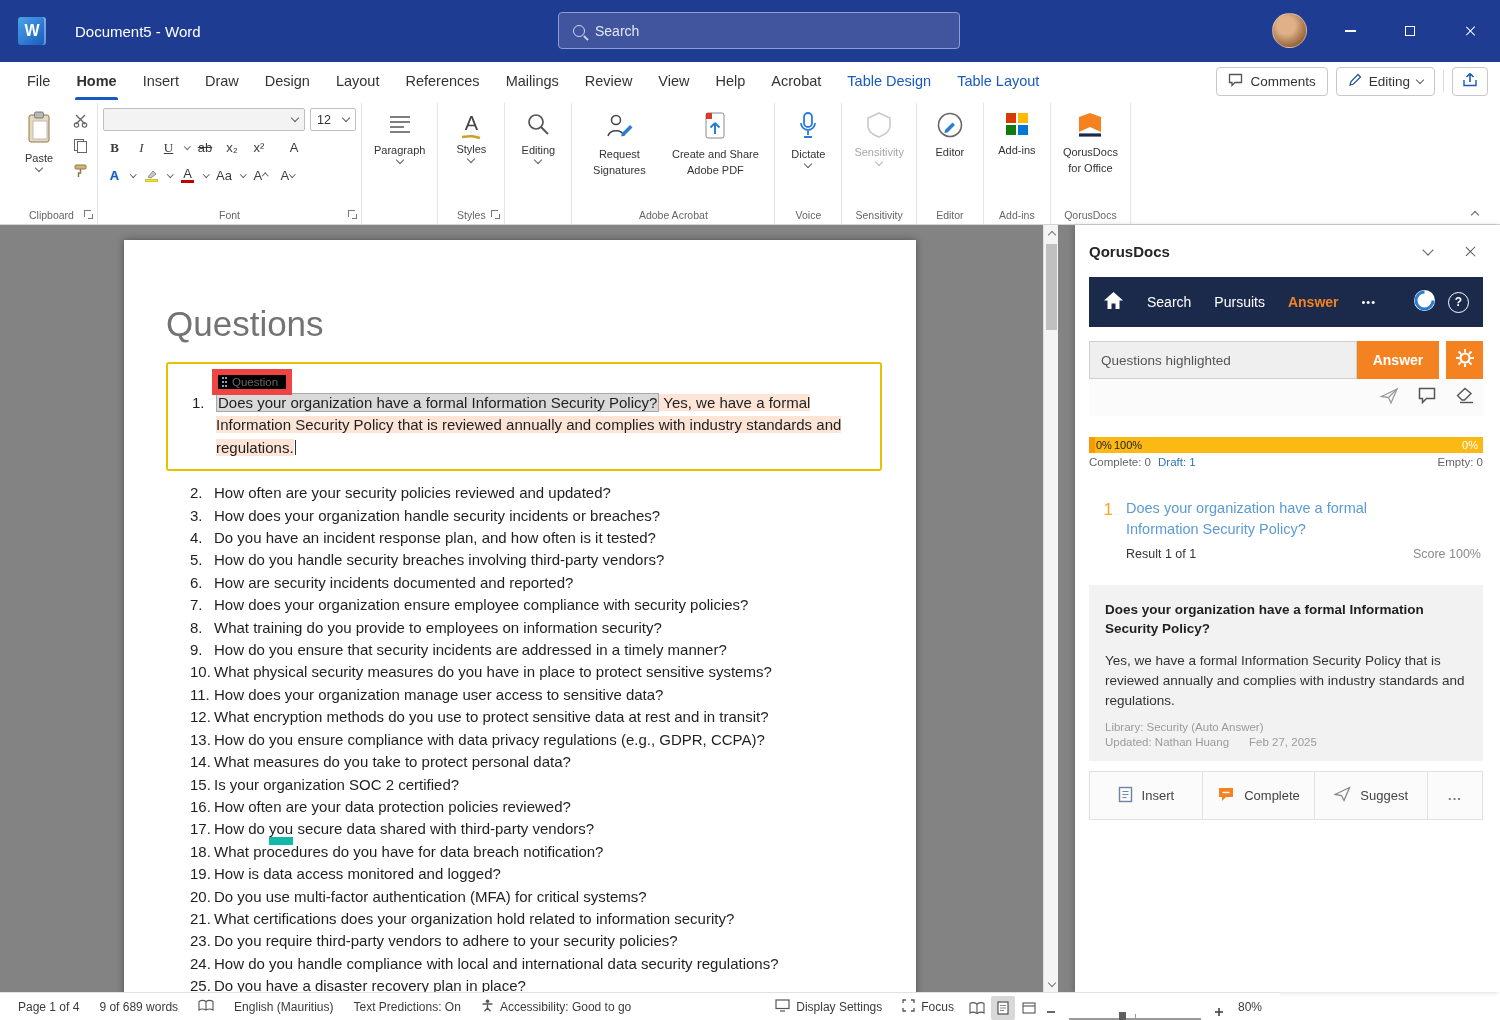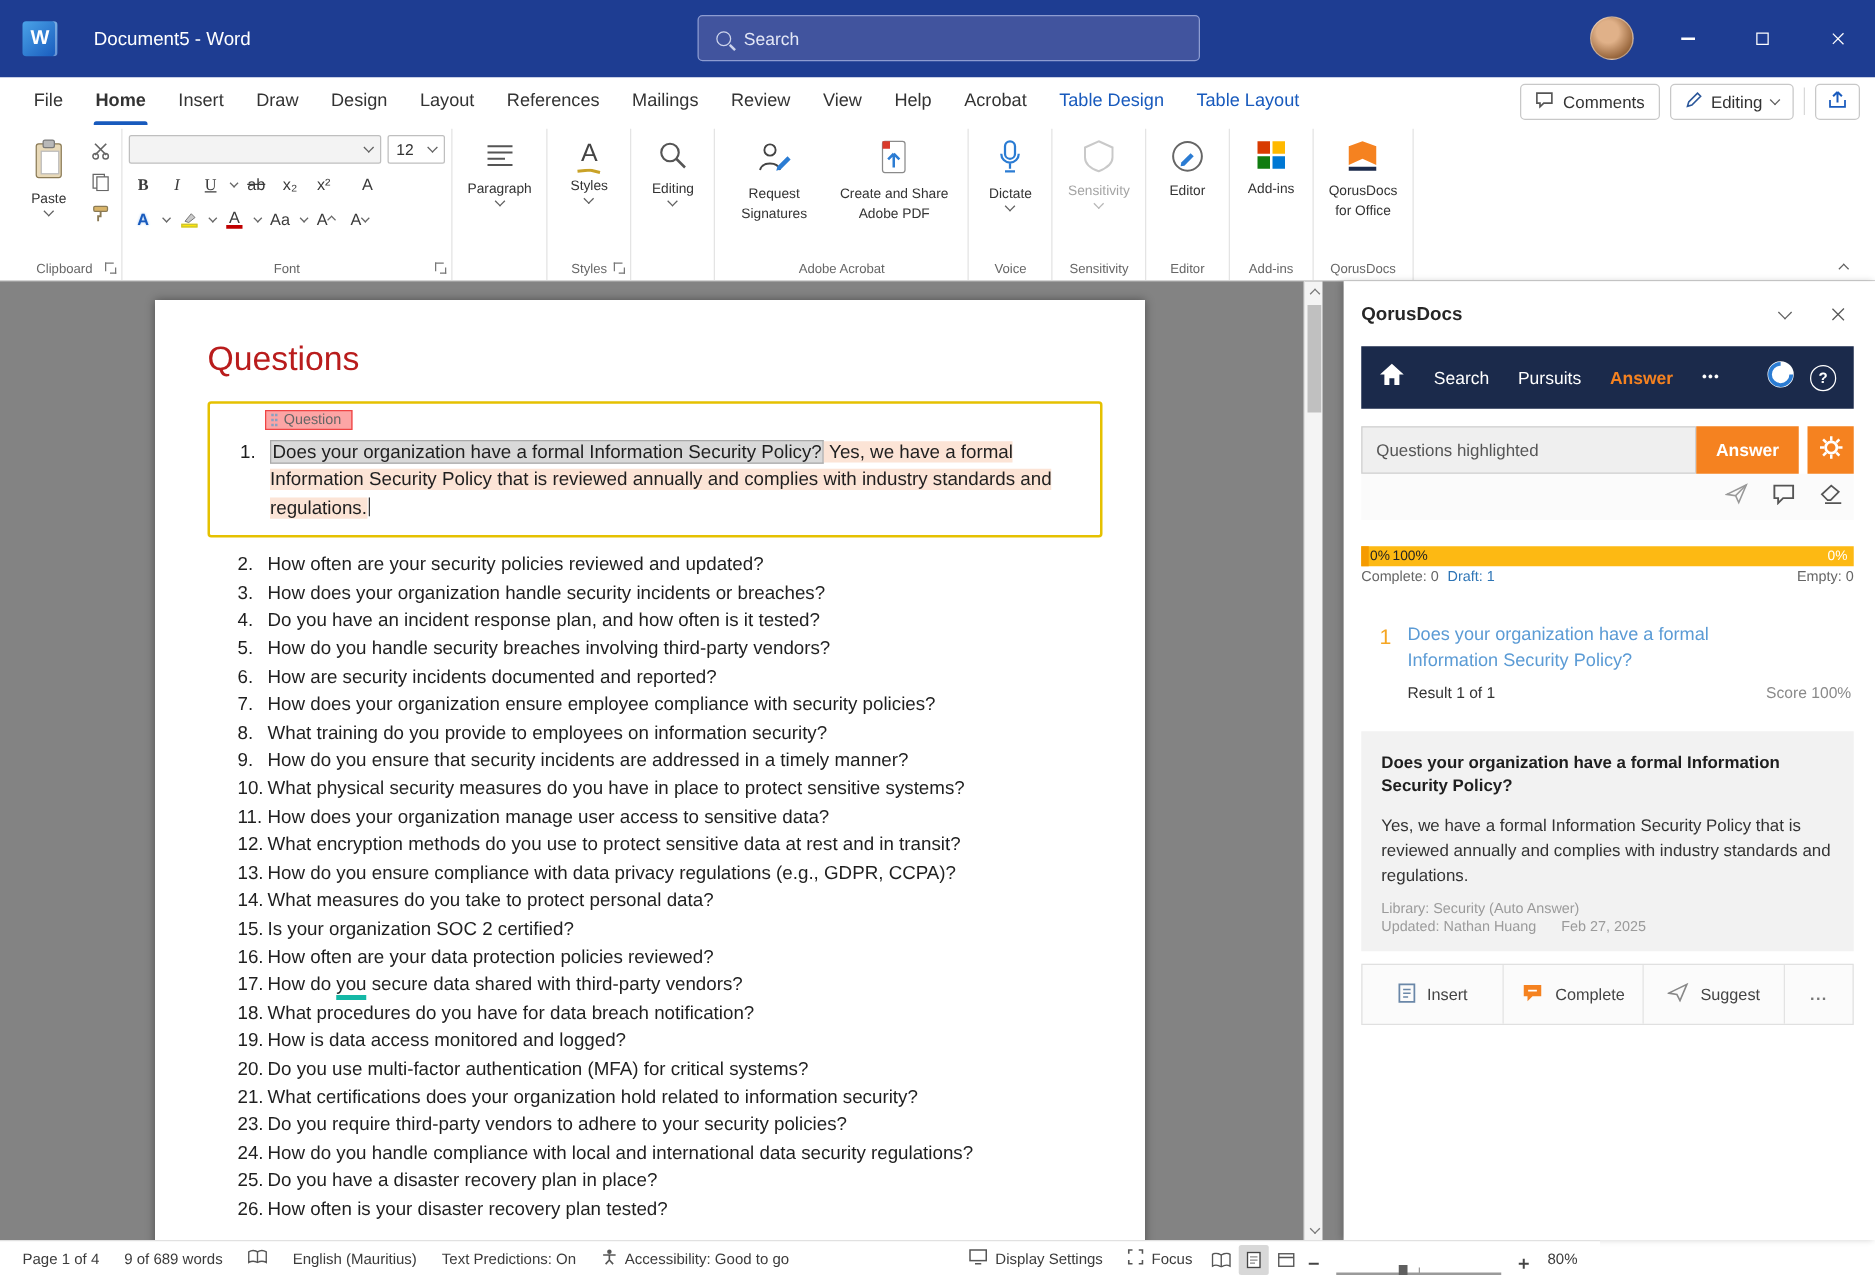--- a/index.html
+++ b/index.html
@@ -59,31 +59,31 @@
   .a-col { display:flex; flex-direction:column; align-items:center; line-height:12px; }
   .colorbar { width:13px; height:3px; background:#c00000; }
   .ylwbar { width:13px; height:3px; background:#ffe600; border:0.5px solid #c9c23a; }
   .tinychev { width:4.5px; height:4.5px; border-right:1.2px solid #666; border-bottom:1.2px solid #666; display:inline-block; transform:rotate(45deg); margin-left:1px; margin-top:-2px; }
   .tinychev.up { transform:rotate(-135deg); margin-top:2px; }
   .collapse-ribbon { position:absolute; right:22px; bottom:6px; }
 
   
   .doc-area { position:absolute; left:0; top:225px; width:1075px; height:767px; background:#838383; overflow:hidden; }
   .page { position:absolute; left:124px; top:15px; width:792px; height:760px; background:#fff; box-shadow:0 0 7px rgba(0,0,0,.4); padding:32px 42px 0 42px; color:#1f1f1f; font-size:15px; overflow:hidden; }
-  .doc-heading { font-size:27px; font-weight:400; color:#b91c1c; margin-bottom:18px; }
+  .doc-heading { font-size:35px; font-weight:400; color:#737373; margin-bottom:18px;margin-top:32px; }
   .qbox { position:relative; width:716px; border:2.5px solid #e5c100; border-radius:3px; padding:28px 14px 10px 0; margin-bottom:11px; }
-  .qtag { position:absolute; left:44px; top:5px; border:1px solid #ef4444; background:#fca5a5; display:flex; align-items:center; gap:5px; padding:1px 8px 1px 4px; font-size:11.5px; color:#666; }
+  .qtag { position:absolute; left:44px; top:5px; border:6px solid #ef4444; background:#000000; display:flex; align-items:center; gap:5px; padding:1px 8px 1px 4px; font-size:11.5px; color:#666; }
   .grip { width:5px; height:10px; border-left:2px dotted #8aa0c0; border-right:2px dotted #8aa0c0; }
   .q-row { display:flex; padding-left:24px; line-height:22.4px; }
   .q-num { width:24px; flex:none; }
   .q-text { flex:1; }
   .hl-q { background:#d9d9d9; border:1px solid #a9a9a9; padding:0 1px; }
   .hl-a { background:#fce4d6; }
   .caret { display:inline-block; width:1px; height:15px; background:#333; vertical-align:-2px; margin-left:1px; }
-  .grammar { border-bottom:4px solid #14b8a6; }
+  .grammar { border-bottom:8px solid #14b8a6; }
 
   
   .vscroll { position:absolute; left:1043px; top:0; width:15px; height:767px; background:#f4f4f4; border-left:1px solid #e0e0e0; }
   .vs-arrow { position:absolute; left:0; width:15px; height:16px; display:flex; align-items:center; justify-content:center; }
   .vs-thumb { position:absolute; left:2px; top:19px; width:11px; height:86px; background:#c0c0c0; }
 
   
   .panel { position:absolute; left:1075px; top:225px; width:425px; height:767px; background:#fff; box-shadow:-2px 0 5px rgba(0,0,0,.18); padding:0 17px 0 14px; }
   .panel-head { height:52px; display:flex; align-items:center; }
   .panel-title { font-size:15px; font-weight:700; color:#262626; }

